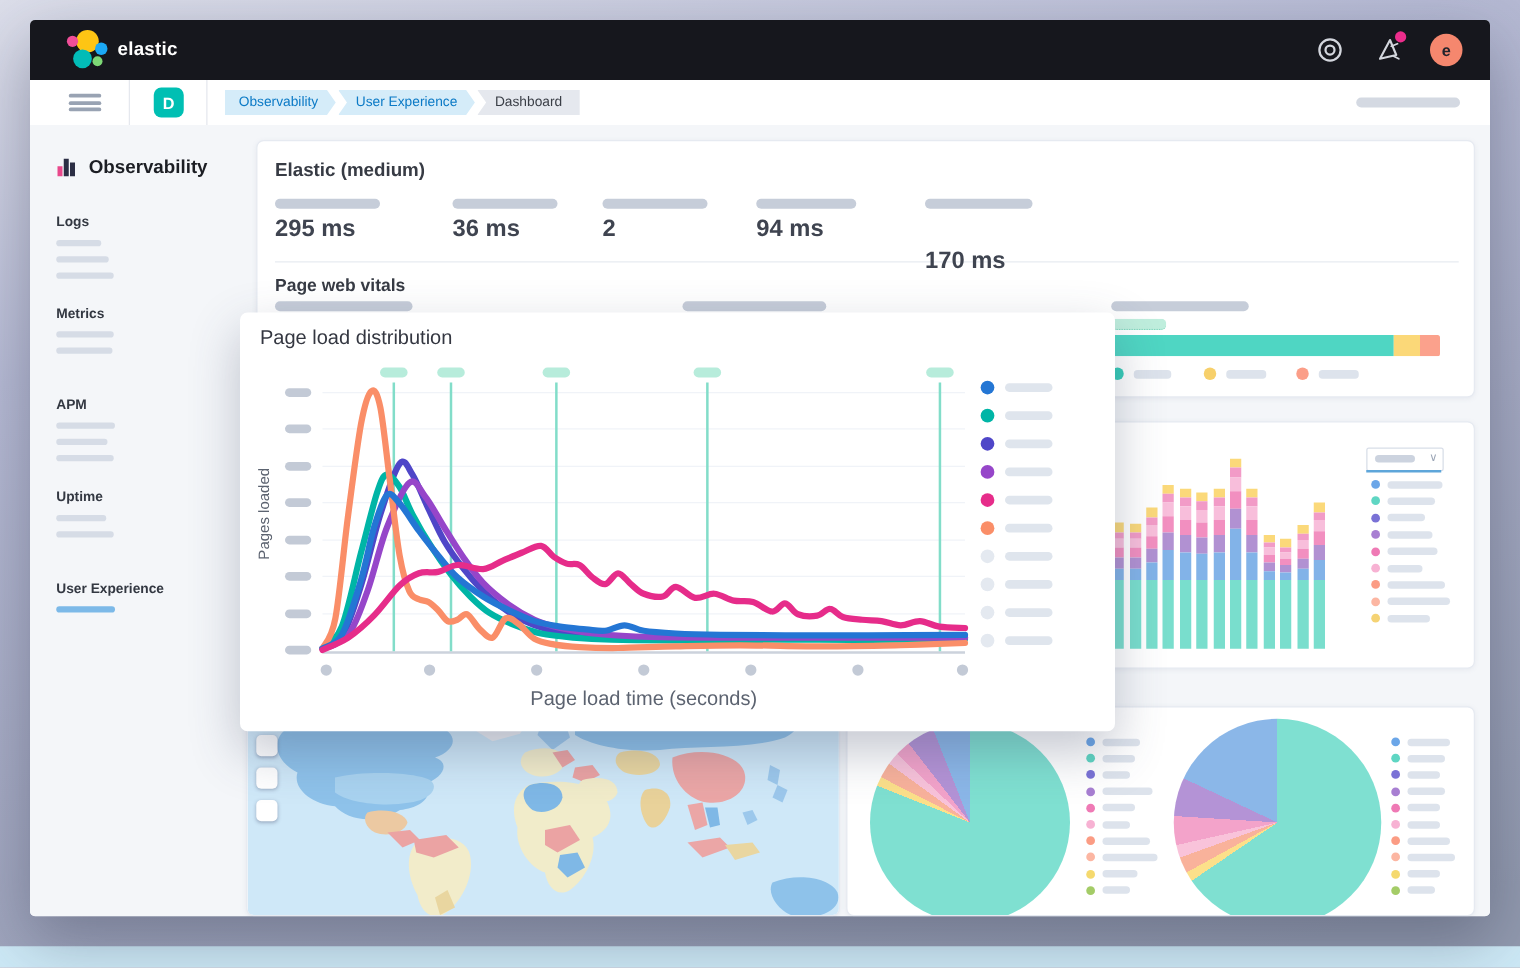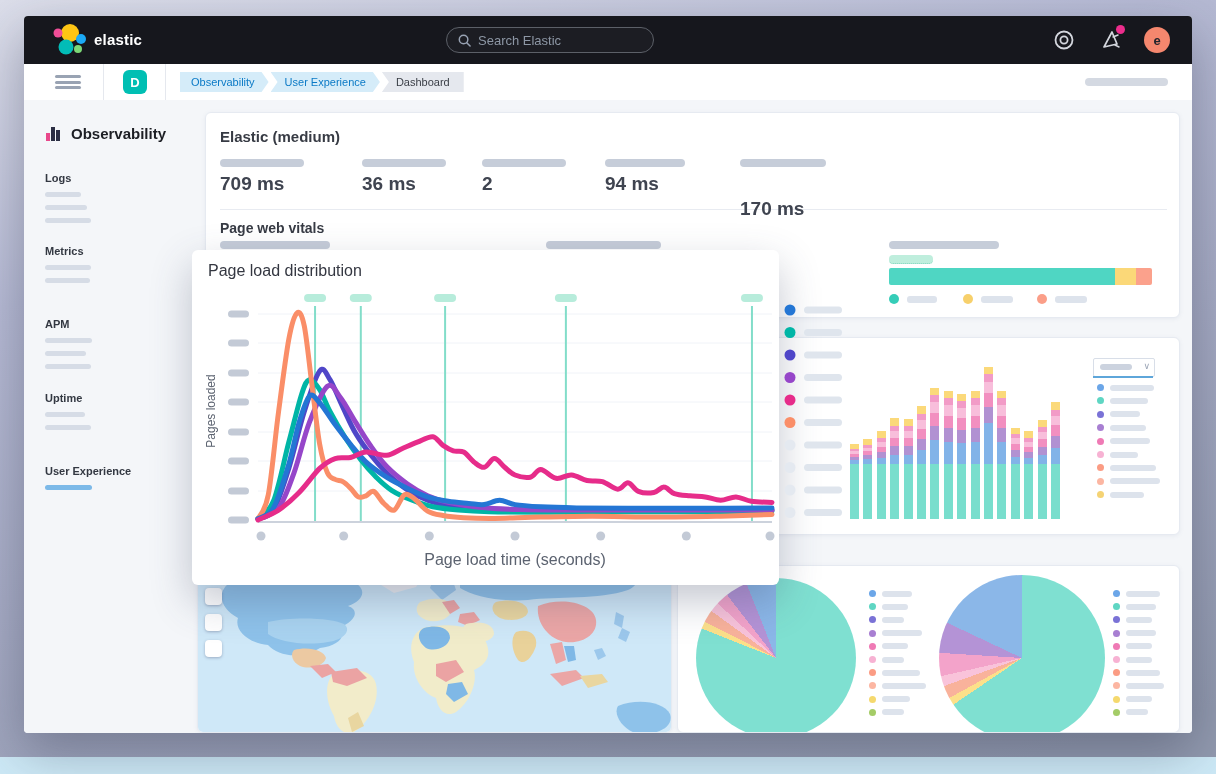--- a/index.html
+++ b/index.html
@@ -46,21 +46,21 @@
          box-shadow:0 1px 4px rgba(120,130,160,.10);box-sizing:border-box;}
   .p-title{position:absolute;font-size:15px;font-weight:700;color:#373b44;}
   .pill{position:absolute;border-radius:4px;background:#c6cdd9;height:8px;}
   .metric-val{position:absolute;font-size:19px;font-weight:700;color:#3f4450;}
   .hdiv{position:absolute;height:1px;background:#e8ebf1;}
   .cwv-bar{position:absolute;display:flex;height:17px;border-radius:2px;overflow:hidden;}
   .leg-item{position:absolute;display:flex;align-items:center;gap:8px;}
   .leg-item .dot{border-radius:50%;}
   .leg-item .lpill{border-radius:3px;background:#dde3ec;}
   
-  .popup{position:absolute;left:168px;top:150px;width:587px;height:335px;background:#fff;border-radius:6px;
+  .popup{position:absolute;left:168px;top:150px;width:700px;height:335px;background:#fff;border-radius:6px;
          box-shadow:0 16px 40px rgba(60,70,100,.30);z-index:10;}
   .popup .title{position:absolute;left:16px;top:12px;font-size:16px;font-weight:500;color:#343741;}
   .ylab{position:absolute;left:-26px;top:154px;width:90px;height:14px;transform:rotate(-90deg);
         font-size:12px;color:#5c6370;text-align:center;}
   .xlab{position:absolute;left:66px;top:301px;width:514px;text-align:center;font-size:16px;color:#5c6370;}
   
   .dropdown{position:absolute;width:60px;height:17px;background:#fff;border:1px solid #d8dee8;border-radius:2px;}
   .dropdown .dp{position:absolute;left:6px;top:5px;width:32px;height:6px;border-radius:3px;background:#ccd3df;}
   .dropdown .chev{position:absolute;right:4px;top:2px;font-size:9px;color:#9aa4b5;}
   .dd-underline{position:absolute;width:60px;height:2px;background:#5ea6da;}
@@ -78,27 +78,20 @@
 
   <div class="topbar">
     <svg class="logo" viewBox="0 0 40 36">
       <circle cx="20" cy="11" r="9" fill="#fec514"></circle>
       <circle cx="8" cy="11" r="4.5" fill="#f04e98"></circle>
       <circle cx="31" cy="17" r="5" fill="#1ba9f5"></circle>
       <circle cx="16" cy="25" r="7.5" fill="#02bcb7"></circle>
       <circle cx="28" cy="27" r="4" fill="#7dd876"></circle>
     </svg>
     <span class="brand">elastic</span>
-    <div class="searchbox">
-      <svg width="13" height="13" viewBox="0 0 14 14">
-        <circle cx="6" cy="6" r="4.6" fill="none" stroke="#98a2b3" stroke-width="1.6"></circle>
-        <line x1="9.4" y1="9.4" x2="13" y2="13" stroke="#98a2b3" stroke-width="1.6" stroke-linecap="round"></line>
-      </svg>
-      <span>Search Elastic</span>
-    </div>
     <svg class="tb-icon" style="left:1028px" viewBox="0 0 24 24">
       <circle cx="12" cy="12" r="8.5" fill="none" stroke="#d3d6dd" stroke-width="1.8"></circle>
       <circle cx="12" cy="12" r="3.6" fill="none" stroke="#d3d6dd" stroke-width="1.8"></circle>
     </svg>
     <div class="tb-icon" style="left:1076px">
       <svg width="24" height="24" viewBox="0 0 24 24">
         <path d="M4 19 L12 4 L17 16 Z" fill="none" stroke="#d3d6dd" stroke-width="1.7" stroke-linejoin="round"></path>
         <line x1="13" y1="9" x2="18" y2="7" stroke="#d3d6dd" stroke-width="1.5" stroke-linecap="round"></line>
         <line x1="15" y1="17" x2="19" y2="19" stroke="#d3d6dd" stroke-width="1.5" stroke-linecap="round"></line>
       </svg>
@@ -169,21 +162,21 @@
         </div>
     </aside>
 
     <section class="panel" id="overview-panel" style="left:181px;top:12px;width:975px;height:206px;">
       <div class="p-title" style="left:14px;top:15px">Elastic (medium)</div>
       <div id="metric-row"></div>
       <div class="hdiv" style="left:14px;top:96px;width:947px"></div>
       <div class="p-title" style="left:14px;top:107px;font-size:14px">Page web vitals</div>
       <div id="cwv-area"></div>
     <div class="pill" style="left: 14px; top: 46px; width: 84px;"></div>
-        <div class="metric-val" style="left: 14px; top: 60px;">709 ms</div>
+        <div class="metric-val" style="left: 14px; top: 60px;">295 ms</div>
         <div class="pill" style="left: 156px; top: 46px; width: 84px;"></div>
         <div class="metric-val" style="left: 156px; top: 60px;">36 ms</div>
         <div class="pill" style="left: 276px; top: 46px; width: 84px;"></div>
         <div class="metric-val" style="left: 276px; top: 60px;">2</div>
         <div class="pill" style="left: 399px; top: 46px; width: 80px;"></div>
         <div class="metric-val" style="left: 399px; top: 60px;">94 ms</div>
         <div class="pill" style="left: 534px; top: 46px; width: 86px;"></div>
         <div class="metric-val" style="left: 534px; top: 60px; margin-top: 25px;">170 ms</div>
         <div class="pill" style="left: 14px; top: 128px; width: 110px;"></div>
         <div class="pill" style="left: 340px; top: 128px; width: 115px;"></div>

